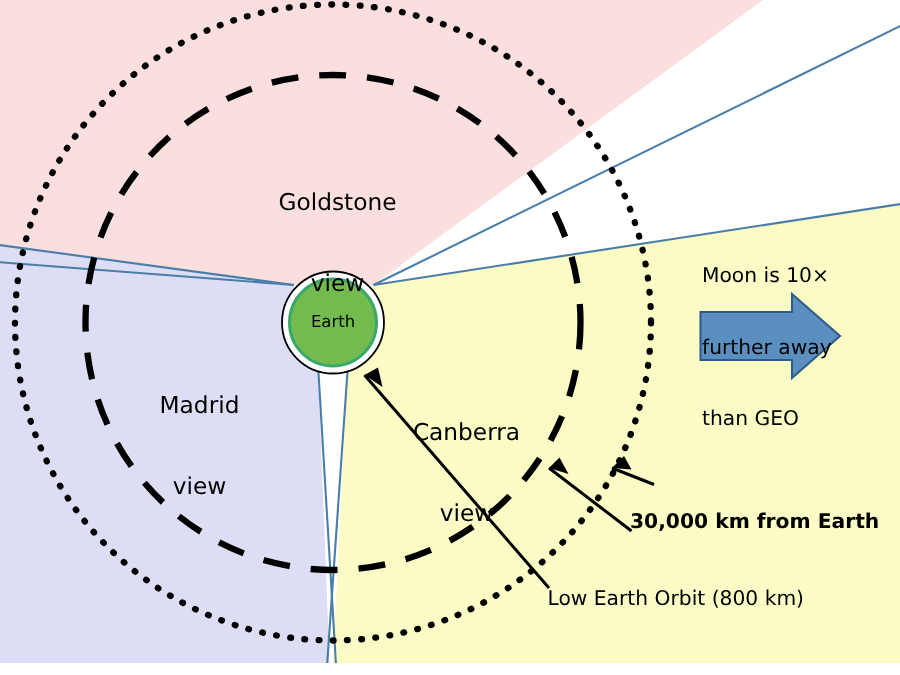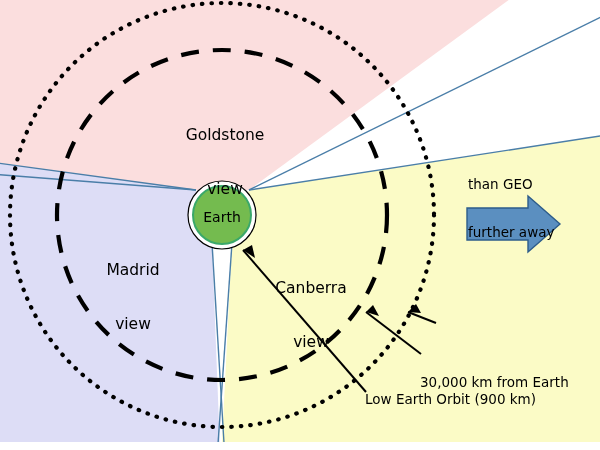--- a/index.html
+++ b/index.html
@@ -32,21 +32,21 @@
   .view-label {
     font-size: 15.5px;
   }
   .note-label {
     font-size: 13.5px;
   }
   .anno-label {
     font-size: 13.5px;
   }
   .earth-label {
-    font-size: 14px;
+    font-size: 11px;
   }
 </style>
 </head>
 <body>
 
 <div id="stage">
 
   <svg width="600" height="450" viewBox="0 0 600 450">
     <defs>
       <clipPath id="frameClip">
@@ -117,22 +117,23 @@
   </div>
 
   <div class="lbl lbl-center view-label" style="left:241px; top:242px; width:140px;">
     <div>Canberra</div>
     <div>view</div>
   </div>
 
   <div class="lbl lbl-center earth-label" style="left:192px; top:209px; width:60px;">Earth</div>
 
   <div class="lbl lbl-left note-label" style="left:468px; top:145px; width:130px;">
+    <div>Moon is 10×</div>
+    <div>further away</div>
     <div>than GEO</div>
-    <div>further away</div>
   </div>
 
 
-  <div class="lbl lbl-left anno-label" style="left:420px; top:375px;">30,000 km from Earth</div>
+  <div class="lbl lbl-left anno-label" style="left:420px; top:341px;font-weight:bold;">30,000 km from Earth</div>
 
-  <div class="lbl lbl-left anno-label" style="left:365px; top:392px;">Low Earth Orbit (900 km)</div>
+  <div class="lbl lbl-left anno-label" style="left:365px; top:392px;">Low Earth Orbit (800 km)</div>
 
 </div>
 
 </body></html>

